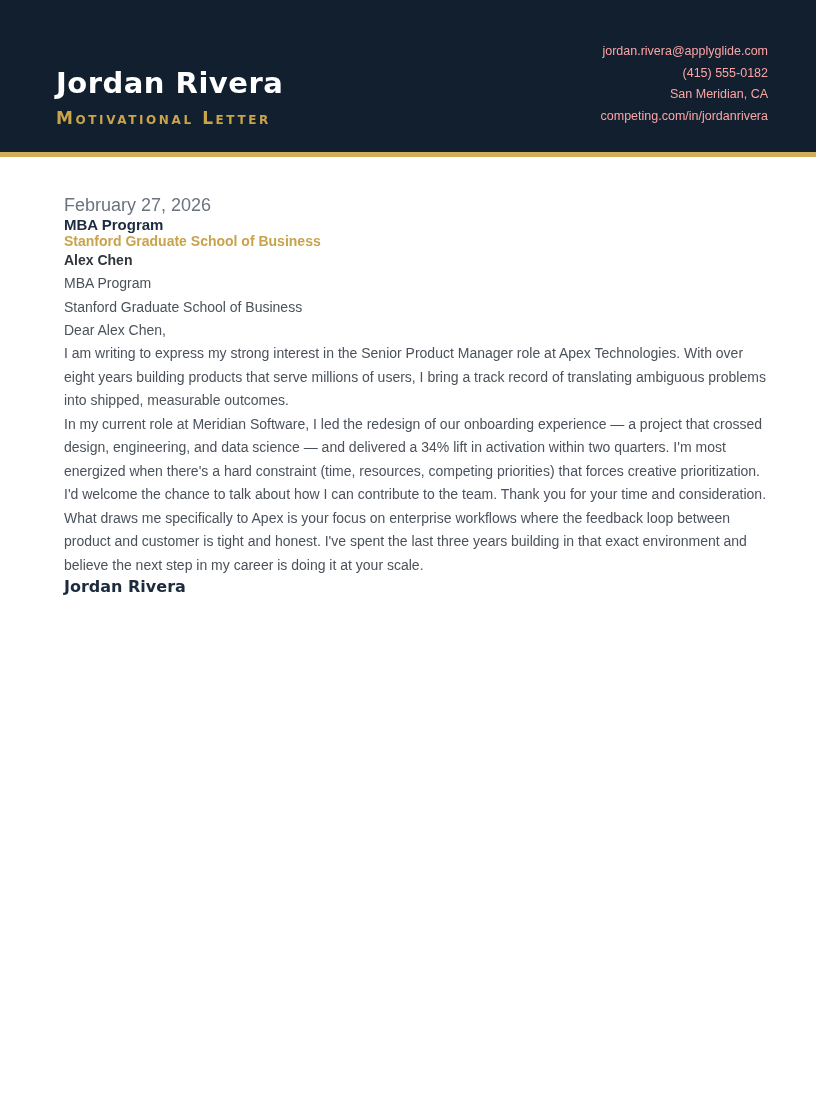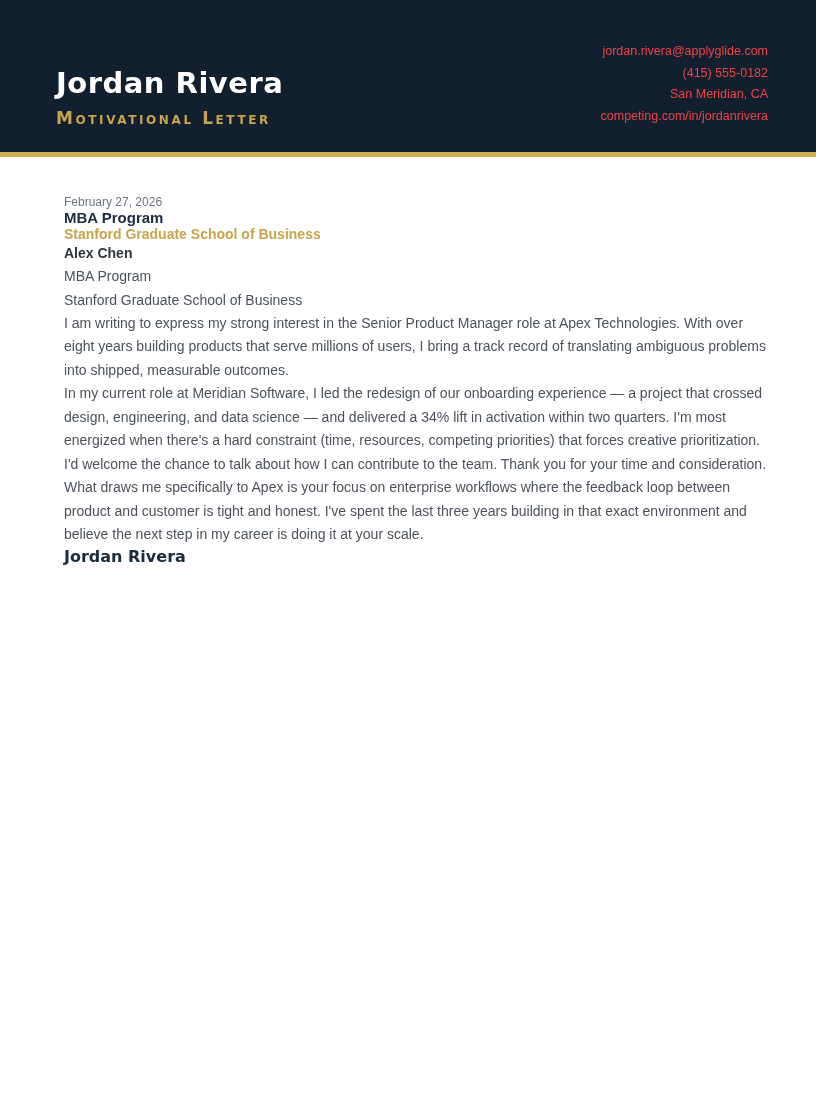--- a/index.html
+++ b/index.html
@@ -47,34 +47,34 @@
     font-variant: small-caps;
     font-weight: 700;
     font-size: 17px;
     letter-spacing: 2.6px;
     color: #c9a449;
   }
   .header-right {
     text-align: right;
     font-size: 12.5px;
     line-height: 21.5px;
-    color: #ef4444;
+    color: #fca5a5;
     margin-top: 1px;
   }
 
   
   .content {
     padding: 38px 48px 60px 64px;
     font-size: 14px;
     color: #4b525b;
   }
   .content p { margin: 0; }
 
   .date {
-    font-size: 12px;
+    font-size: 18px;
     color: #6b7280;
     margin: 0 0 33px;
   }
   .org-title {
     font-size: 15px;
     font-weight: 700;
     color: #1d2b40;
     margin: 0 0 9px;
   }
   .org-name {
@@ -139,20 +139,21 @@
       <p class="org-title">MBA Program</p>
       <p class="org-name">Stanford Graduate School of Business</p>
     </div>
 
     <div class="recipient">
       <p class="rname">Alex Chen</p>
       <p>MBA Program</p>
       <p>Stanford Graduate School of Business</p>
     </div>
 
+    <p class="salutation">Dear Alex Chen,</p>
 
     <p class="para">I am writing to express my strong interest in the Senior Product Manager role at Apex Technologies. With over eight years building products that serve millions of users, I bring a track record of translating ambiguous problems into shipped, measurable outcomes.</p>
 
     <p class="para">In my current role at Meridian Software, I led the redesign of our onboarding experience — a project that crossed design, engineering, and data science — and delivered a 34% lift in activation within two quarters. I'm most energized when there's a hard constraint (time, resources, competing priorities) that forces creative prioritization.</p>
 
     <p class="para">I'd welcome the chance to talk about how I can contribute to the team. Thank you for your time and consideration.</p>
 
     <p class="para">What draws me specifically to Apex is your focus on enterprise workflows where the feedback loop between product and customer is tight and honest. I've spent the last three years building in that exact environment and believe the next step in my career is doing it at your scale.</p>
 
 

